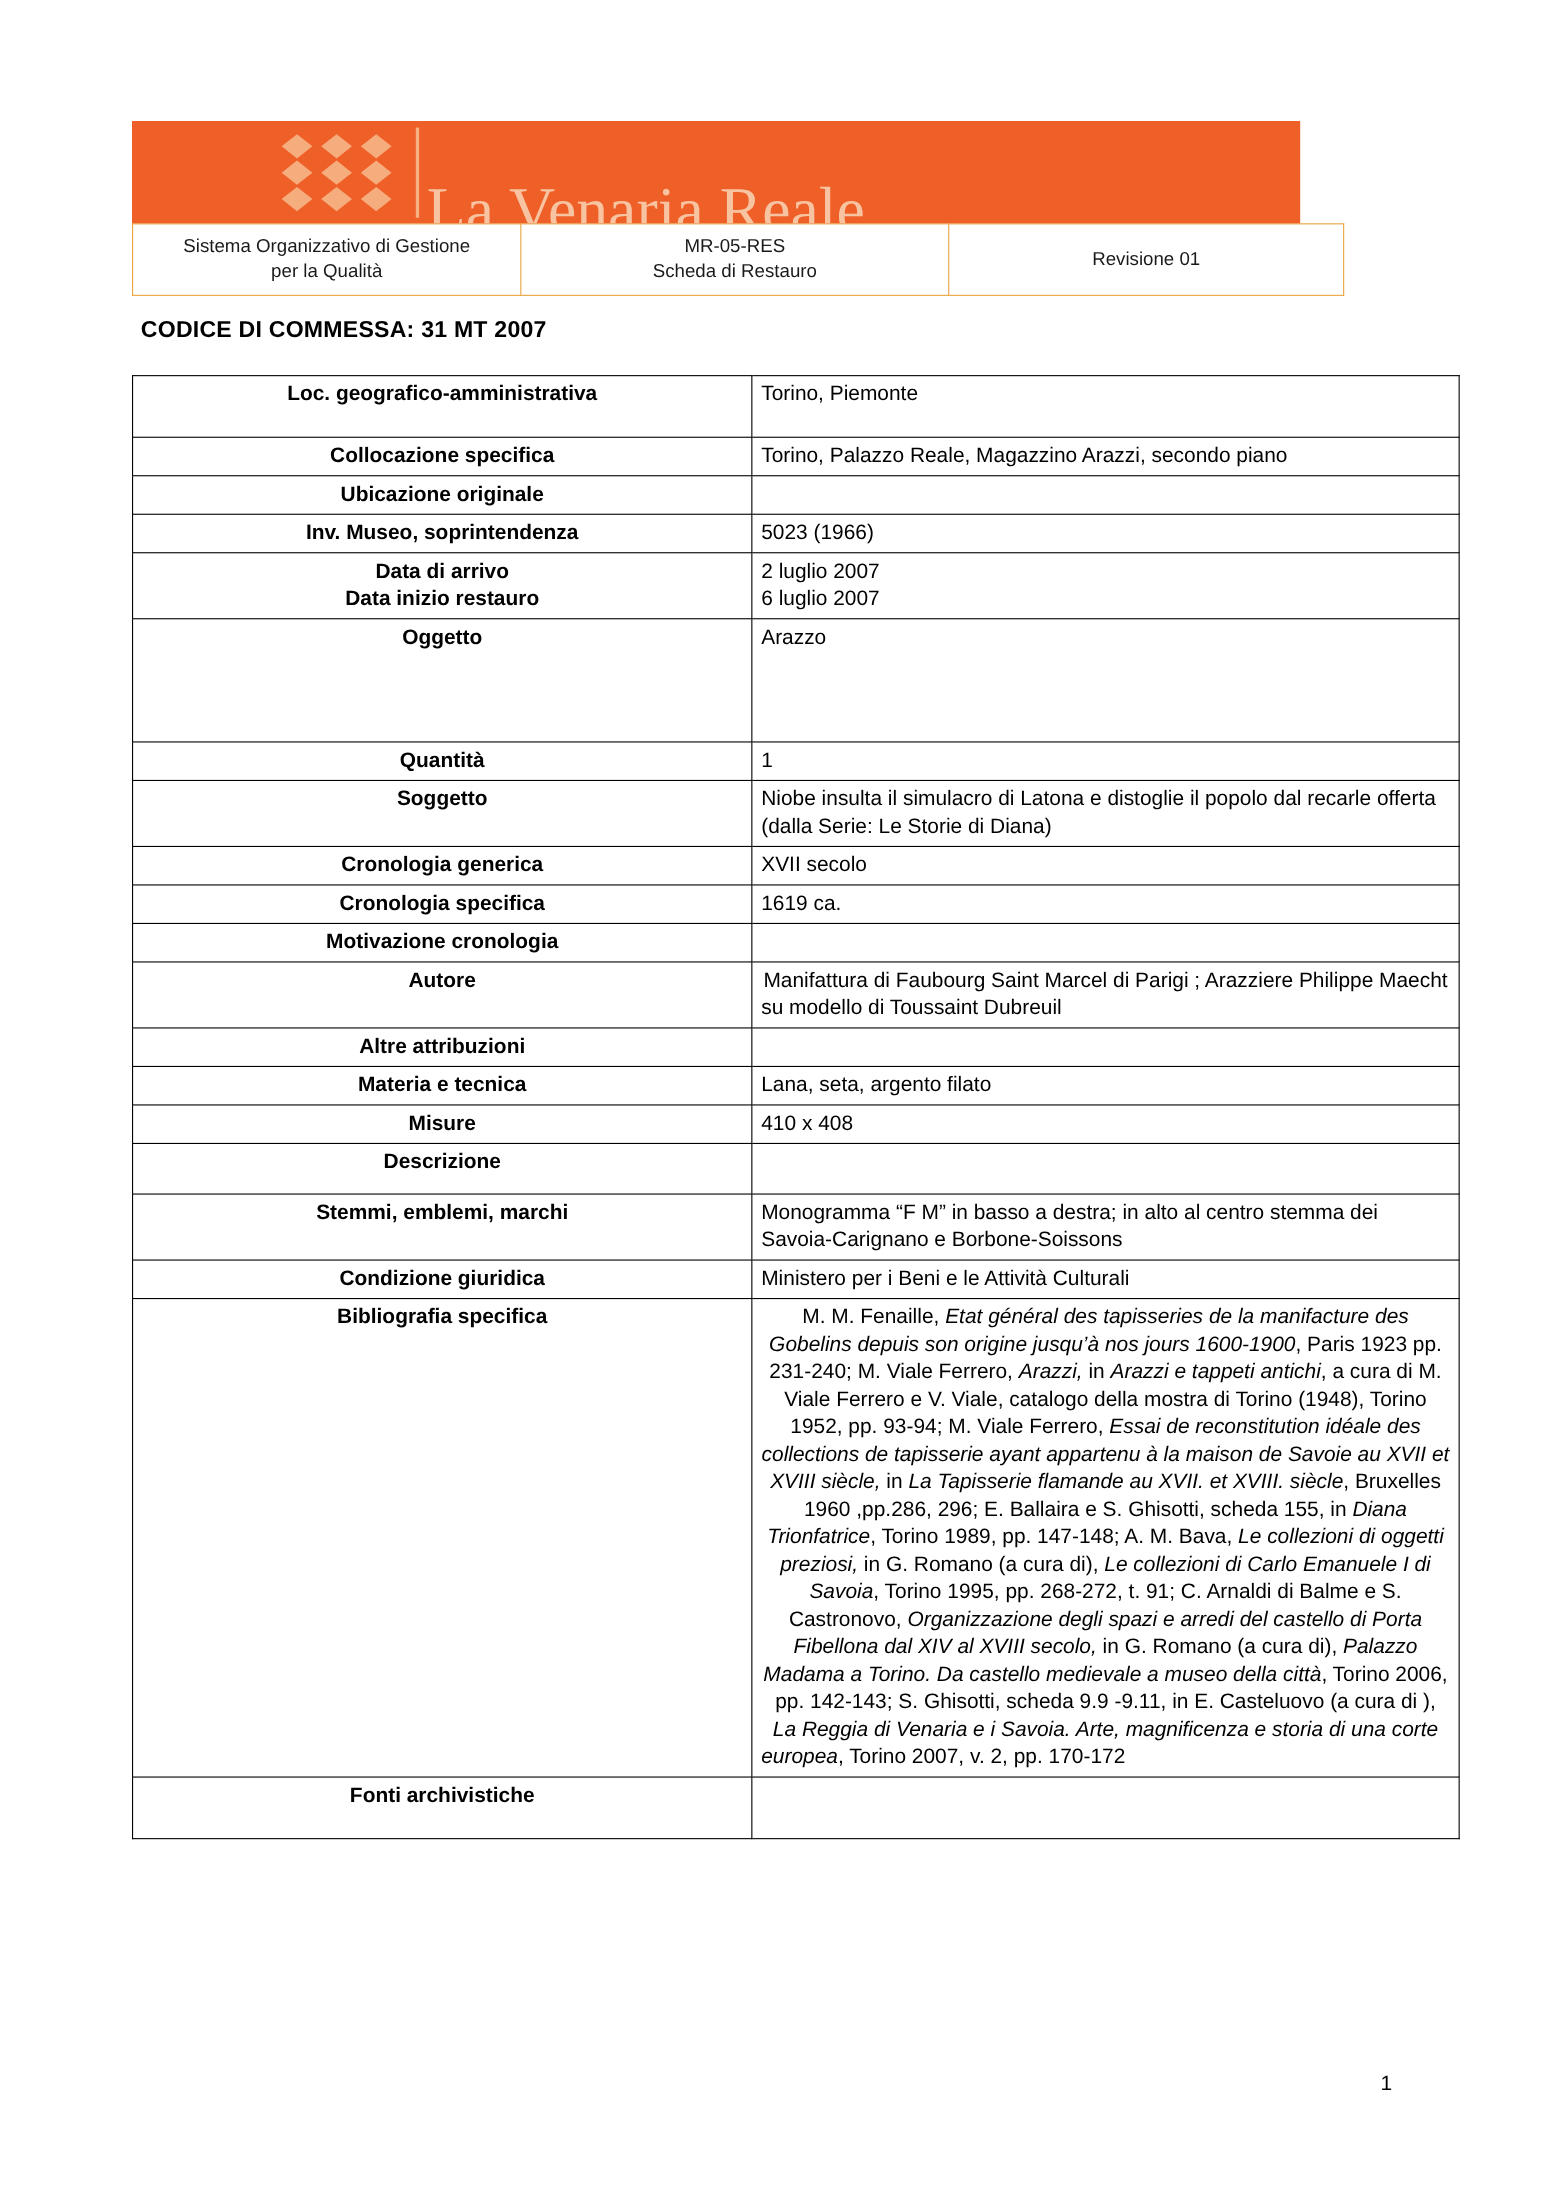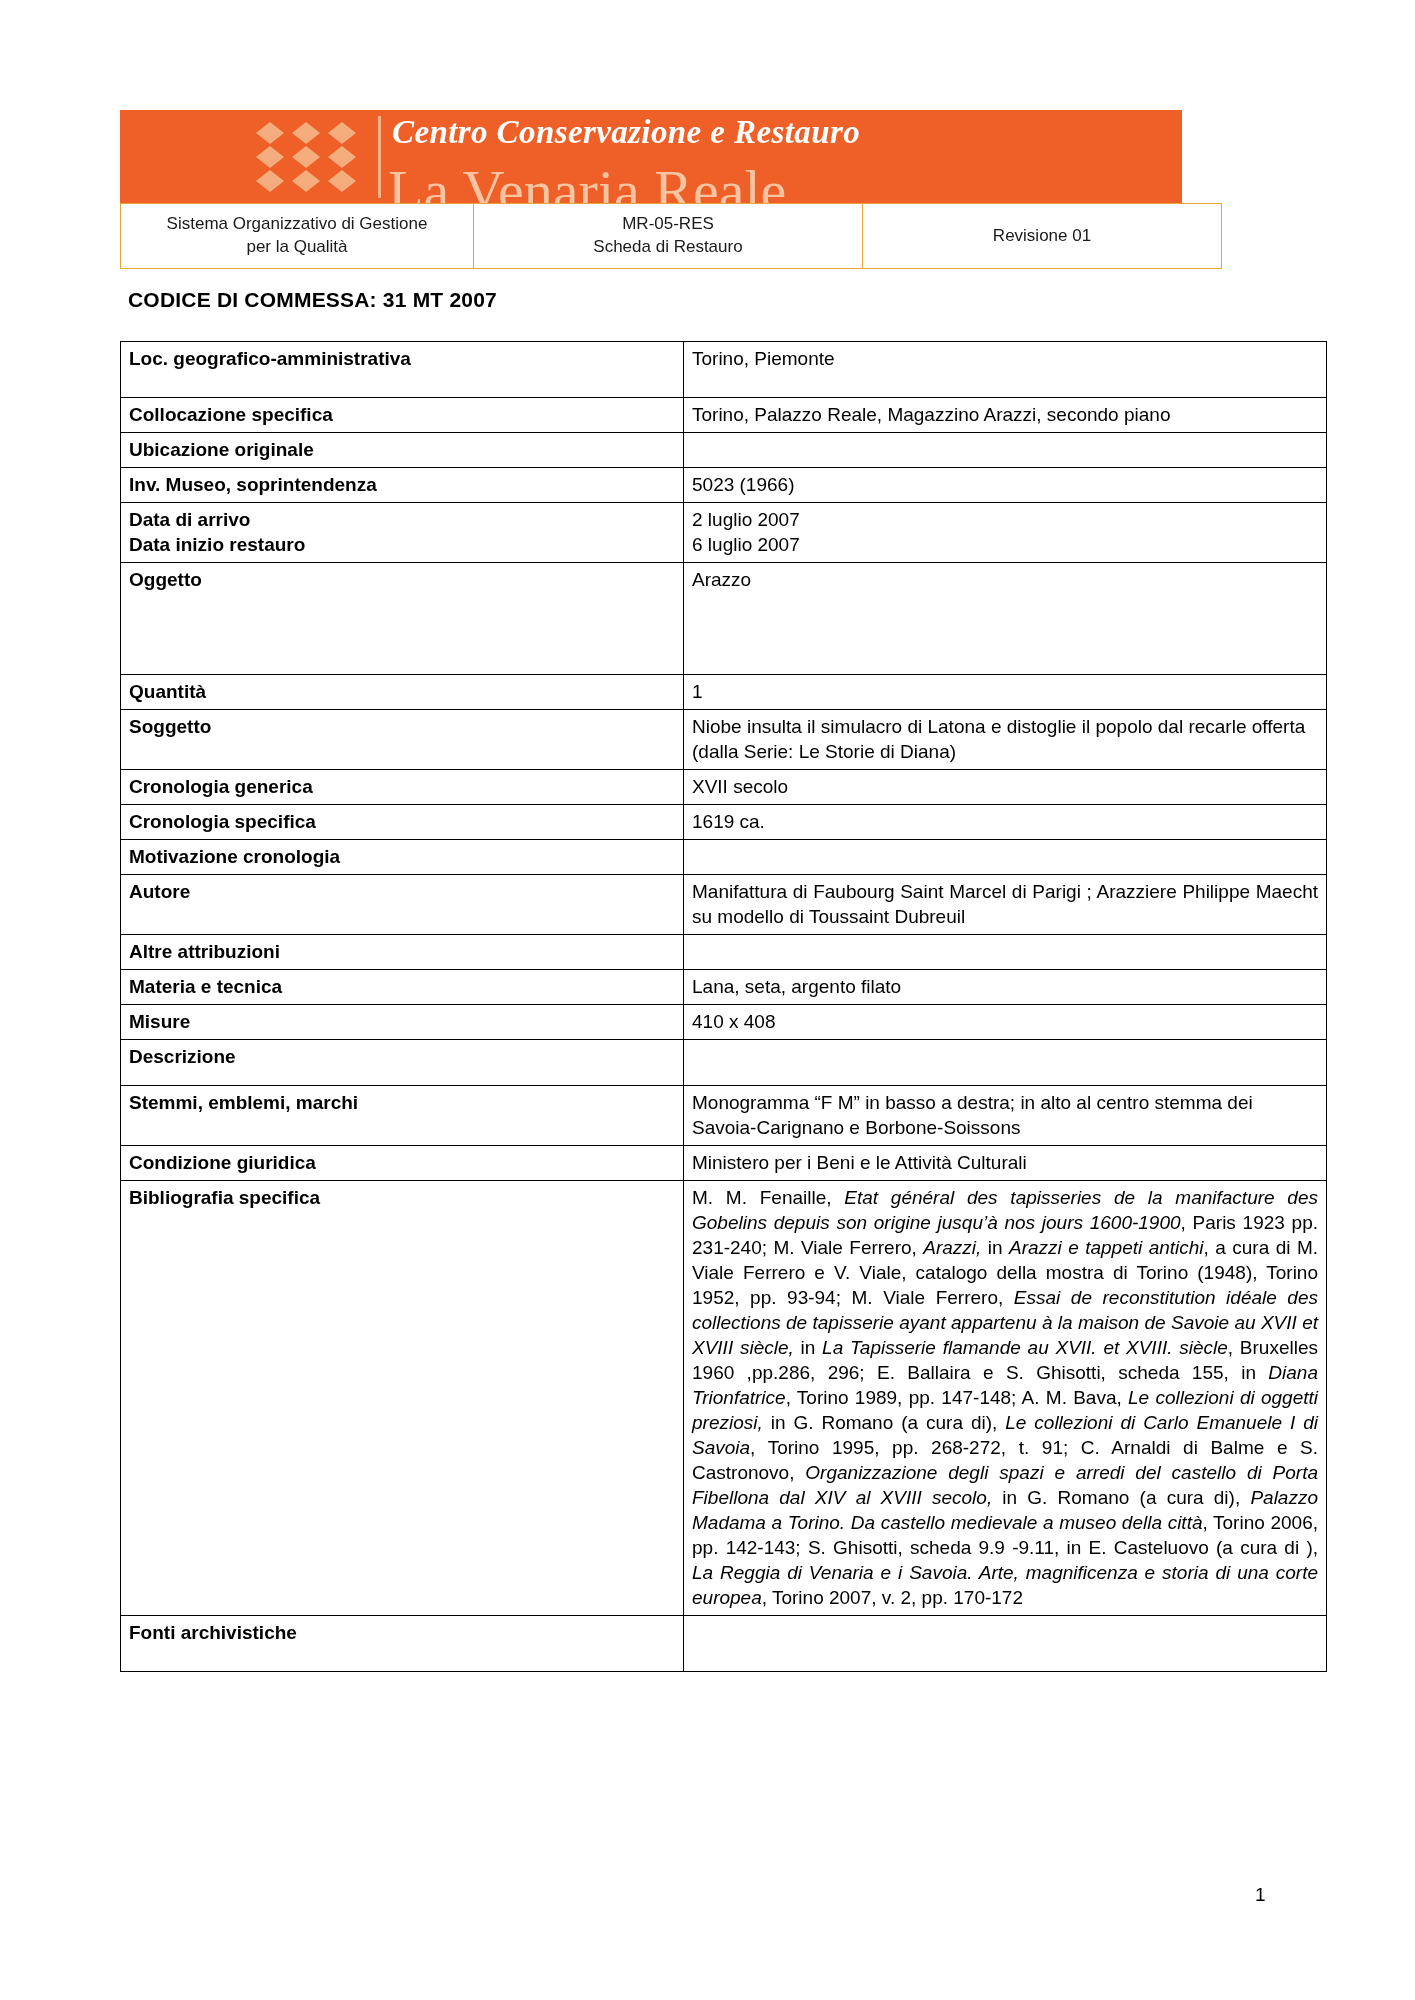--- a/index.html
+++ b/index.html
@@ -117,20 +117,21 @@
     border-collapse: collapse;
     width: 1172px;
     table-layout: fixed;
   }
   table.record td {
     border: 1px solid #000000;
     vertical-align: top;
     padding: 4px 8px 5px 8px;
     font-size: 19px;
     line-height: 25px;
+    text-align: center;
   }
   td.lbl {
     width: 546px;
     font-weight: bold;
   }
   td.val {
     width: 626px;
     text-align: justify;
     text-align-last: left;
     hyphens: none;
@@ -161,21 +162,20 @@
           <polygon points="90,2 104,13 90,24 76,13"></polygon>
           <polygon points="18,26 32,37 18,48 4,37"></polygon>
           <polygon points="54,26 68,37 54,48 40,37"></polygon>
           <polygon points="90,26 104,37 90,48 76,37"></polygon>
           <polygon points="18,50 32,61 18,72 4,61"></polygon>
           <polygon points="54,50 68,61 54,72 40,61"></polygon>
           <polygon points="90,50 104,61 90,72 76,61"></polygon>
         </g>
       </svg>
       <div class="banner-rule"></div>
-      <div class="banner-line1">Centro Conservazione e Restauro</div>
       <div class="banner-line2">La Venaria Reale</div>
     </div>
 
     <table class="hdr-table">
       <tbody>
         <tr>
           <td class="hdr-c1">
             <span>Sistema Organizzativo di Gestione</span><br>
             <span>per la Qualità</span>
           </td>

